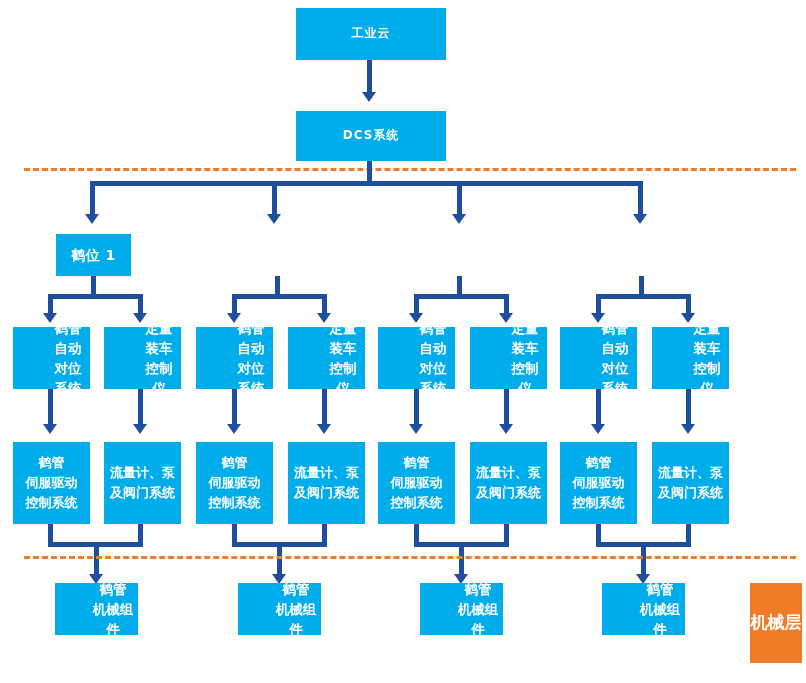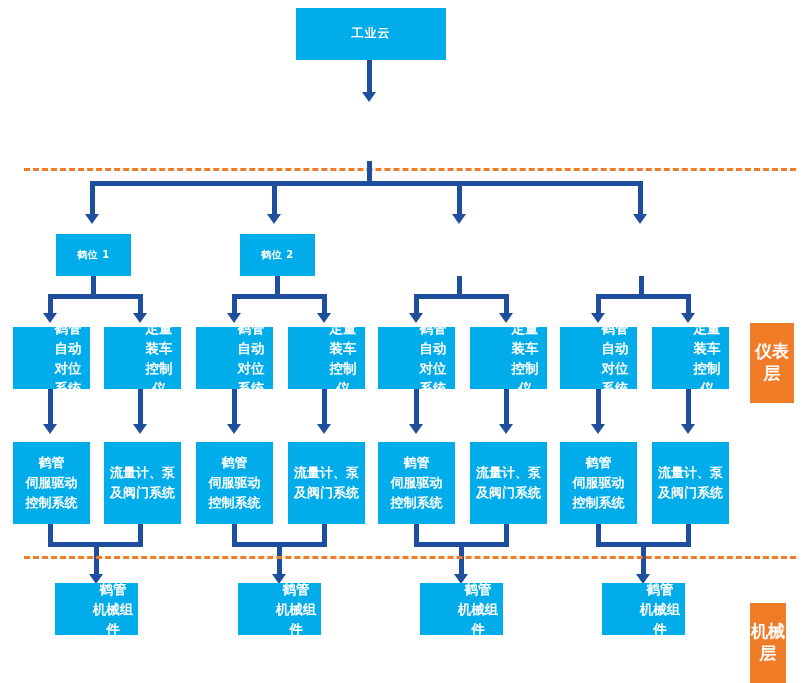--- a/index.html
+++ b/index.html
@@ -20,21 +20,21 @@
   }
   
   .box {
     position: absolute;
     background: #00ACE9;
     color: #ffffff;
     display: flex;
     align-items: center;
     justify-content: center;
     text-align: center;
-    font-size: 10px;
+    font-size: 14px;
     font-weight: 700;
     line-height: 1.45;
     letter-spacing: 0.5px;
     box-sizing: border-box;
     padding: 2px 3px;
     white-space: pre-line;
   }
   .box.lg { font-size: 12px; letter-spacing: 1px; text-align: center; }
   .box.sm { font-size: 13.5px; letter-spacing: 0px; line-height: 1.5; padding-left: 36px; }
   .box.xs { font-size: 13px; letter-spacing: 0px; line-height: 1.55; }
@@ -84,41 +84,41 @@
 </head>
 <body>
 
 <div id="canvas">
 
   <div class="box lg" style="left:296px; top:8px; width:150px; height:52px;">工业云</div>
 
   <div class="vline" style="left:367px; top:60px; width:5px; height:35px;"></div>
   <div class="arrowhead" style="left:362px; top:92px;"></div>
 
+  <div class="box lg" style="left:296px; top:111px; width:150px; height:50px;">DCS系统</div>
 
 
   <div class="dash-sep" style="left:24px; top:168px; width:772px;"></div>
 
   <div class="vline" style="left:367px; top:161px; width:5px; height:22px;"></div>
   <div class="hline" style="left:90px; top:181px; width:553px; height:5px;"></div>
 
   <div class="vline" style="left:90px; top:181px; width:5px; height:36px;"></div>
   <div class="arrowhead" style="left:85px; top:214px;"></div>
 
   <div class="vline" style="left:272px; top:181px; width:5px; height:36px;"></div>
   <div class="arrowhead" style="left:267px; top:214px;"></div>
 
   <div class="vline" style="left:457px; top:181px; width:5px; height:36px;"></div>
   <div class="arrowhead" style="left:452px; top:214px;"></div>
 
   <div class="vline" style="left:638px; top:181px; width:5px; height:36px;"></div>
   <div class="arrowhead" style="left:633px; top:214px;"></div>
 
   <div class="box" style="left:56px; top:234px; width:75px; height:42px;">鹤位 1</div>
-  <div class="box" style="left:240px; top:234px; width:75px; height:42px;">鹤位 2</div>
 
   <div class="vline" style="left:91px; top:276px; width:5px; height:22px;"></div>
   <div class="hline" style="left:48px; top:294px; width:95px; height:5px;"></div>
   <div class="vline" style="left:48px; top:294px; width:5px; height:22px;"></div>
   <div class="arrowhead" style="left:43px; top:313px;"></div>
   <div class="vline" style="left:138px; top:294px; width:5px; height:22px;"></div>
   <div class="arrowhead" style="left:133px; top:313px;"></div>
 
   <div class="vline" style="left:275px; top:276px; width:5px; height:22px;"></div>
   <div class="hline" style="left:232px; top:294px; width:95px; height:5px;"></div>
@@ -154,21 +154,20 @@
   <div class="box sm" style="left:378px; top:327px; width:77px; height:62px;">鹤管自动
 对位系统</div>
   <div class="box sm" style="left:470px; top:327px; width:77px; height:62px;">定量装车
 控制仪</div>
 
   <div class="box sm" style="left:560px; top:327px; width:77px; height:62px;">鹤管自动
 对位系统</div>
   <div class="box sm" style="left:652px; top:327px; width:77px; height:62px;">定量装车
 控制仪</div>
 
-  <div class="layer-badge" style="left:750px; top:323px; width:44px; height:80px;">仪表层</div>
 
   <div class="vline" style="left:48px; top:389px; width:5px; height:38px;"></div>
   <div class="arrowhead" style="left:43px; top:424px;"></div>
   <div class="vline" style="left:138px; top:389px; width:5px; height:38px;"></div>
   <div class="arrowhead" style="left:133px; top:424px;"></div>
 
   <div class="vline" style="left:232px; top:389px; width:5px; height:38px;"></div>
   <div class="arrowhead" style="left:227px; top:424px;"></div>
   <div class="vline" style="left:322px; top:389px; width:5px; height:38px;"></div>
   <div class="arrowhead" style="left:317px; top:424px;"></div>
@@ -235,15 +234,15 @@
 
   <div class="box sm" style="left:55px; top:583px; width:83px; height:52px;">鹤管
 机械组件</div>
   <div class="box sm" style="left:238px; top:583px; width:83px; height:52px;">鹤管
 机械组件</div>
   <div class="box sm" style="left:420px; top:583px; width:83px; height:52px;">鹤管
 机械组件</div>
   <div class="box sm" style="left:602px; top:583px; width:83px; height:52px;">鹤管
 机械组件</div>
 
-  <div class="layer-badge" style="left:750px; top:583px; width:36px; height:80px;margin-top:20px;">机械层</div>
+  <div class="layer-badge" style="left:750px; top:583px; width:52px; height:80px;">机械层</div>
 
 </div>
 
 </body></html>

